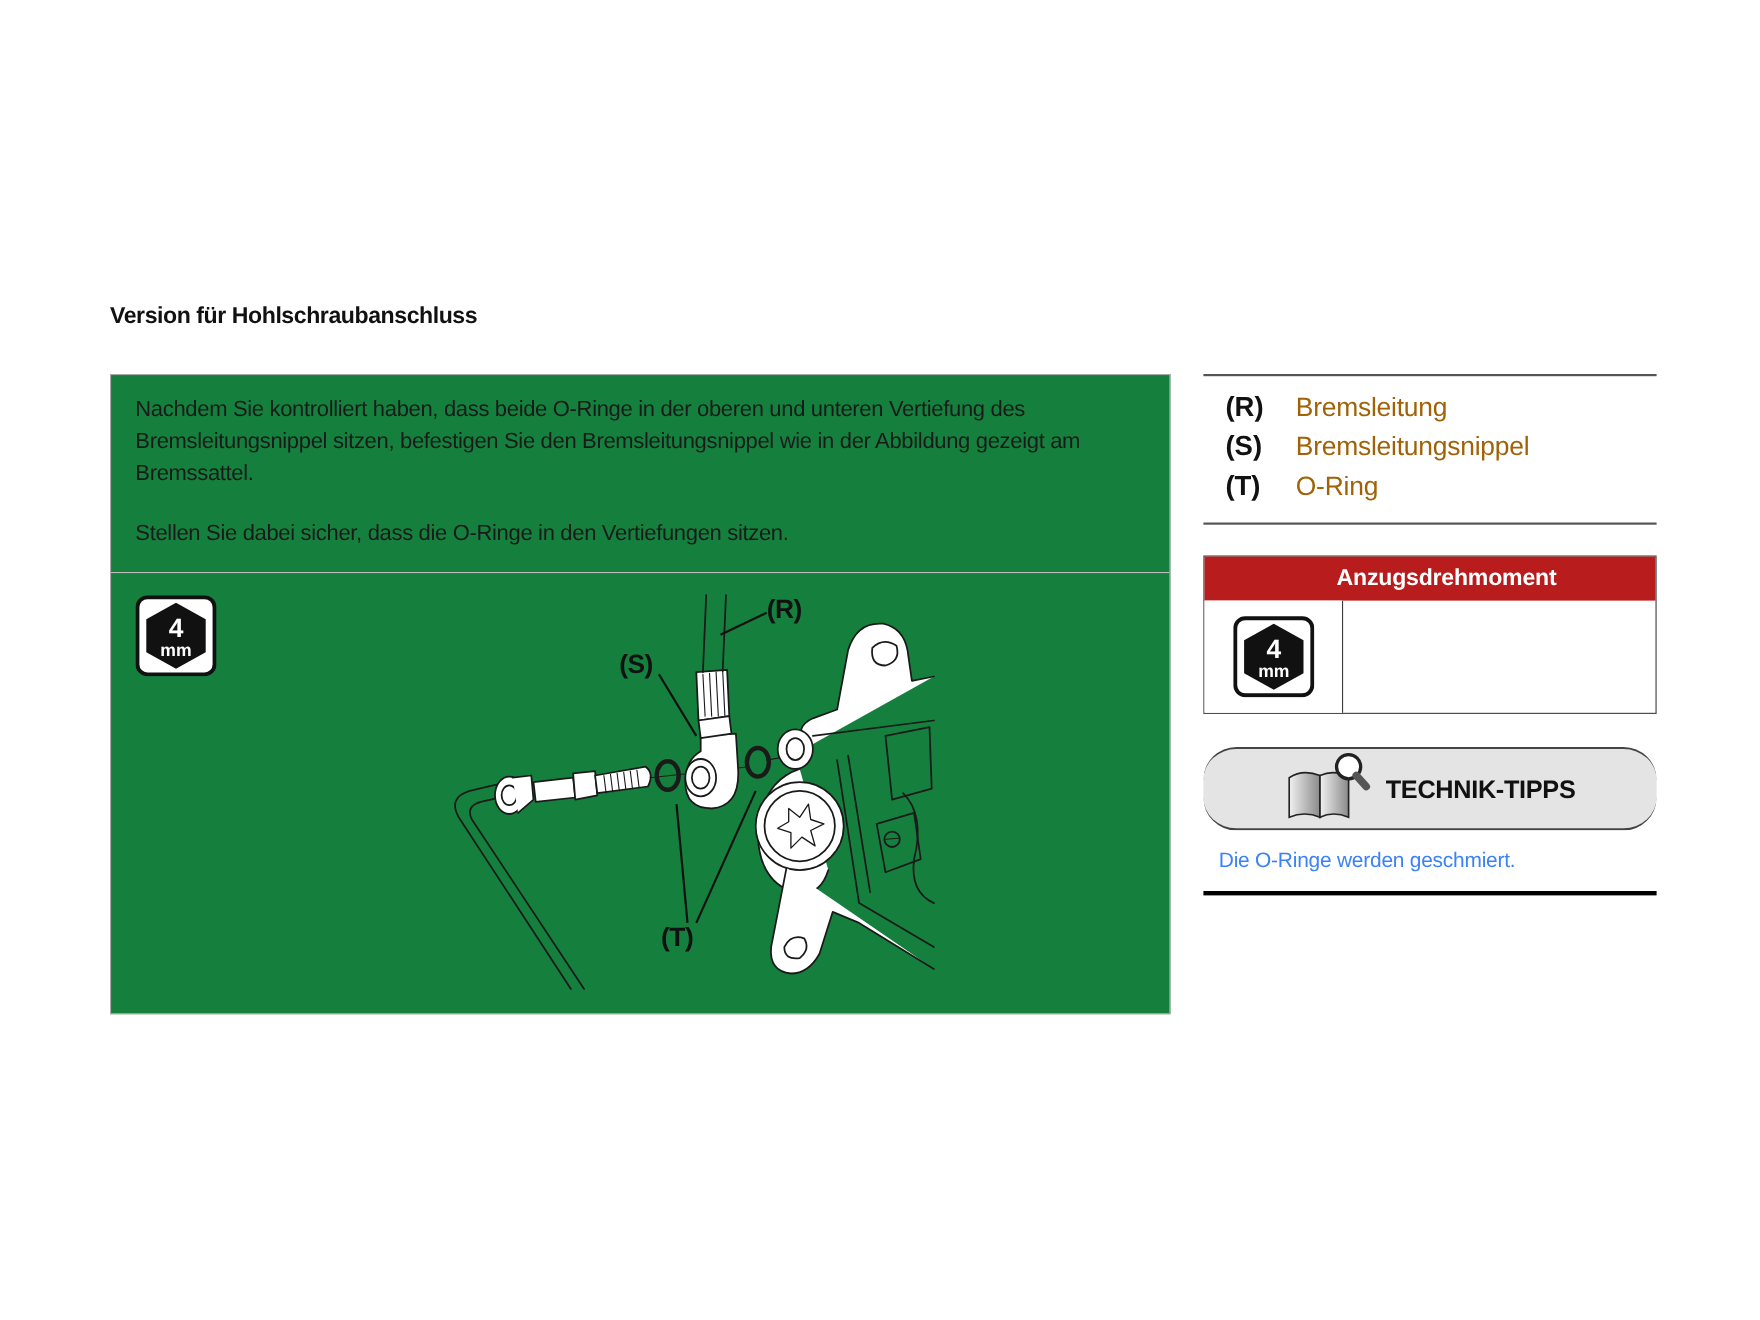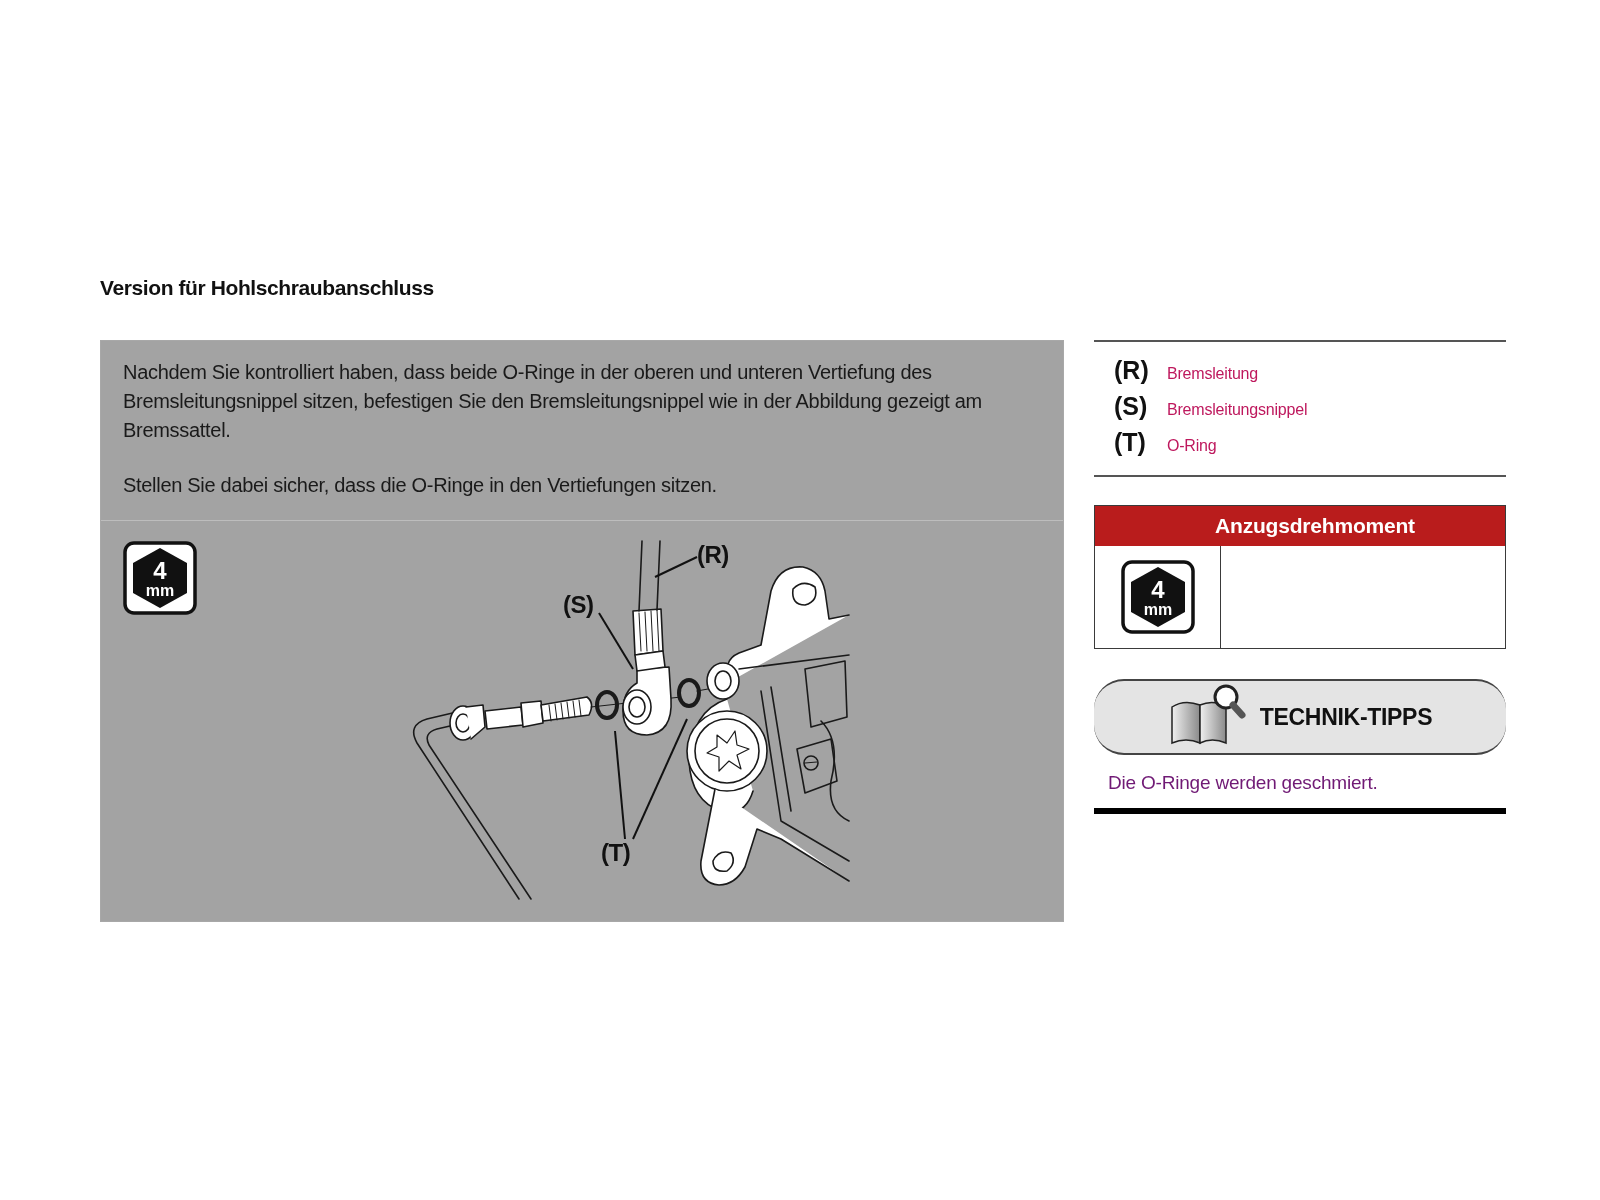--- a/index.html
+++ b/index.html
@@ -7,42 +7,42 @@
       width: 1600px; height: 1200px; position: relative; overflow: hidden;
       font-family: "Liberation Sans", "DejaVu Sans", sans-serif; color: #1a1a1a;
     }
     .section-title {
       position: absolute; left: 100px; top: 276px;
       font-size: 21px; font-weight: bold; letter-spacing: -0.4px; color: #111;
     }
     
     .main-box {
       position: absolute; left: 100px; top: 340px; width: 964px; height: 582px;
-      border: 1px solid #a8a8a8; box-sizing: border-box; background: #a3a3a3;
+      border: 1px solid #a8a8a8; box-sizing: border-box; background: #15803d;
     }
     .instruction {
       height: 180px; border-bottom: 1px solid #bdbdbd; box-sizing: border-box;
       padding: 17px 22px 0 22px; font-size: 20px; line-height: 29px; letter-spacing: -0.3px;
     }
     .instruction p { margin: 0; }
     .instruction p + p { margin-top: 26px; }
     .tool-icon-small { position: absolute; left: 22px; top: 200px; width: 74px; height: 74px; }
     .illustration { position: absolute; left: 300px; top: 180px; width: 560px; height: 400px; }
     .illu-label {
       position: absolute; font-weight: bold; font-size: 24px; color: #111; letter-spacing: -0.5px;
     }
     
     .legend {
       position: absolute; left: 1094px; top: 340px; width: 412px; height: 137px;
       border-top: 2px solid #555; border-bottom: 2px solid #555; box-sizing: border-box;
       padding-top: 14px;
     }
     .legend-row { display: flex; align-items: baseline; height: 36px; padling-left: 20px; }
     .legend-key { width: 44px; margin-left: 20px; font-size: 25px; font-weight: bold; color: #111; }
-    .legend-val { font-size: 16px; color: #be185d; margin-left: 9px; letter-spacing: -0.2px; }
+    .legend-val { font-size: 24px; color: #a16207; margin-left: 20px; letter-spacing: -0.2px; }
 
     .torque {
       position: absolute; left: 1094px; top: 505px; width: 412px; height: 144px;
       border: 1px solid #3a3a3a; box-sizing: border-box;
     }
     .torque-head {
       height: 40px; background: #b91c1c; color: #fff; font-weight: bold; font-size: 21px;
       display: flex; align-items: center; justify-content: center; letter-spacing: -0.2px; padding-left: 30px;
     }
     .torque-body { display: flex; height: 102px; }
@@ -55,22 +55,22 @@
       font-weight: bold; font-size: 27px; color: #1a1a1a; letter-spacing: -0.3px;
     }
     .tips-head {
       position: absolute; left: 1094px; top: 679px; width: 412px; height: 76px;
       background: #e4e4e4; border-top: 2px solid #444; border-bottom: 2px solid #444; box-sizing: border-box;
       display: flex; align-items: center; justify-content: center; border-radius: 30px;
     }
     .tips-title { font-weight: bold; font-size: 23px; color: #111; margin-left: 6px; letter-spacing: -0.3px; }
     .tips-text {
       position: absolute; left: 1094px; top: 755px; width: 412px; height: 59px;
-      border-bottom: 6px solid #000000; box-sizing: border-box;
-      padding: 17px 0 0 14px; font-size: 19px; color: #701a75; letter-spacing: -0.2px;
+      border-bottom: 4px solid #000000; box-sizing: border-box;
+      padding: 17px 0 0 14px; font-size: 19px; color: #3b82f6; letter-spacing: -0.2px;
     }
   </style>
 </head>
 <body>
 
 <div class="section-title">Version für Hohlschraubanschluss</div>
 
 <div class="main-box">
   <div class="instruction">
     <p>Nachdem Sie kontrolliert haben, dass beide O-Ringe in der oberen und unteren Vertiefung des Bremsleitungsnippel sitzen, befestigen Sie den Bremsleitungsnippel wie in der Abbildung gezeigt am Bremssattel.</p>

